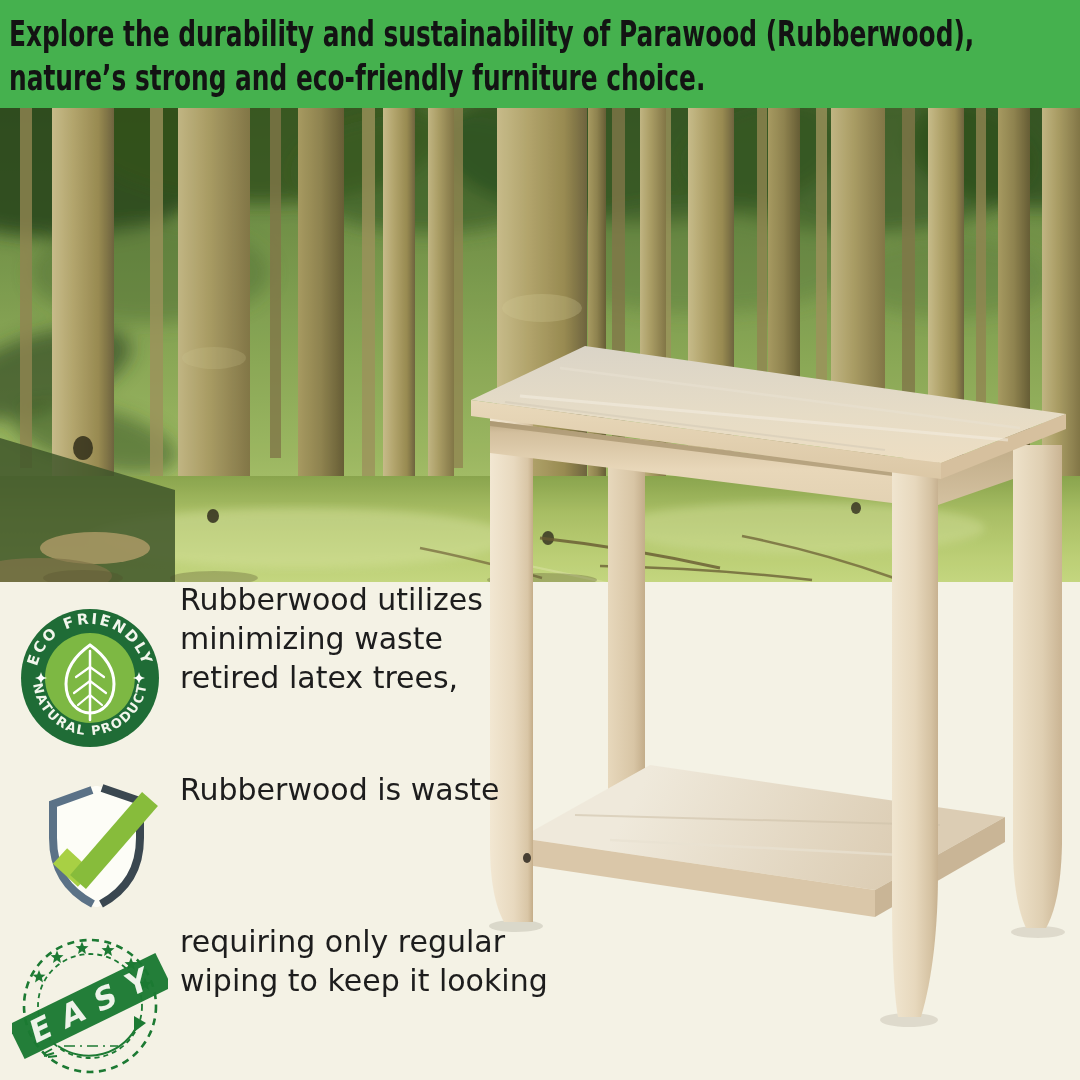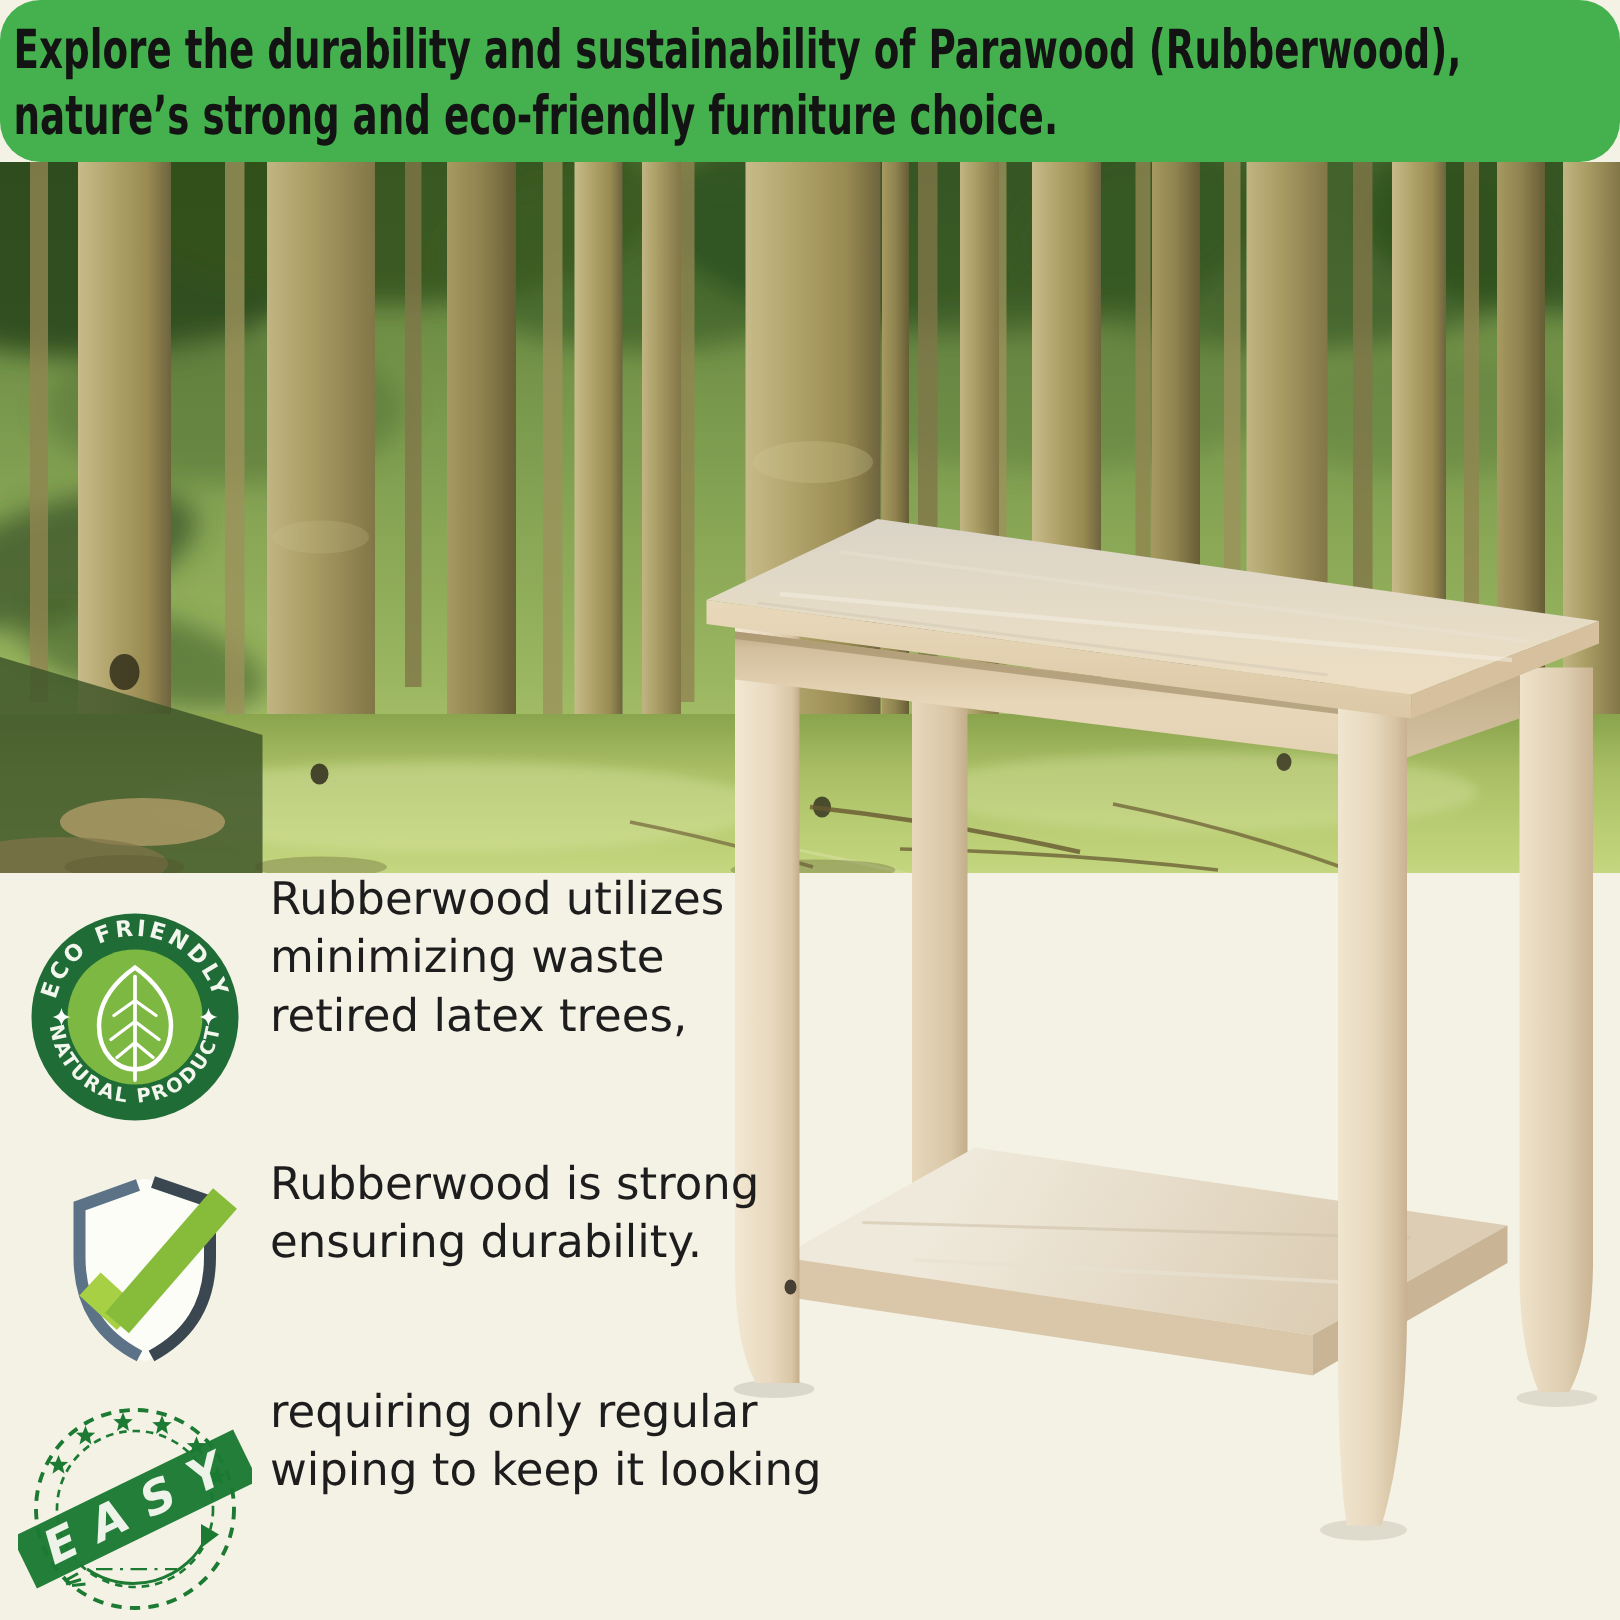--- a/index.html
+++ b/index.html
@@ -4,21 +4,21 @@
 <style>
   html,body{margin:0;padding:0;background:#cccccc;}
   .canvas{
     position:relative;width:1080px;height:1080px;overflow:hidden;
     background:#f4f2e5;
     font-family:"DejaVu Sans","Liberation Sans",sans-serif;
   }
   
   .header{
     position:absolute;top:0;left:0;width:1080px;height:108px;
-    background:#45b14e;z-index:6;border-radius:27px;
+    background:#45b14e;z-index:6;
   }
   .hline{
     position:absolute;left:9px;white-space:nowrap;
     font-weight:700;font-size:36px;color:#131313;
     transform:scaleX(.69);transform-origin:0 50%;
     letter-spacing:0px;
   }
   .hline1{top:13px}
   .hline2{top:57px}
   
@@ -292,22 +292,21 @@
       <path d="M73,10 L28,26 L28,62 C28,97 45,118 73,131 L76,131 C104,118 121,97 121,62 L121,25 L76,10 Z" fill="#fdfdf7"></path>
       <path d="M70,14 L31,28 L31,62 C31,95 46,115 71,128" stroke="#5b7287" stroke-width="8" fill="none"></path>
       <path d="M80,12 L118,25 L118,62 C118,95 103,115 79,128" stroke="#3a4750" stroke-width="8" fill="none"></path>
       <g>
         <path d="M38,80 L63,103" stroke="#a8d044" stroke-width="21" fill="none"></path>
         <path d="M56,106 L128,23" stroke="#87bc3b" stroke-width="21" fill="none"></path>
       </g>
     </svg>
   </div>
   <div class="flines fl2">
-    <div>Rubberwood is strong</div>
-    <div>ensuring durability.</div>
+    <div>Rubberwood is waste</div>
   </div>
 
   <div class="icon-wrap iw3">
     <svg width="156" height="152" viewBox="0 0 156 152">
       <defs>
         <path id="star" d="M0,-6.5 L1.8,-2 L6.5,-1.8 L2.9,1.2 L4,6 L0,3.2 L-4,6 L-2.9,1.2 L-6.5,-1.8 L-1.8,-2 Z"></path>
       </defs>
       <g stroke="#1c7a33" fill="none">
         <circle cx="78" cy="78" r="66" stroke-width="2.6" stroke-dasharray="7 5.5"></circle>
         <circle cx="78" cy="78" r="52" stroke-width="1.8" stroke-dasharray="5 4"></circle>

